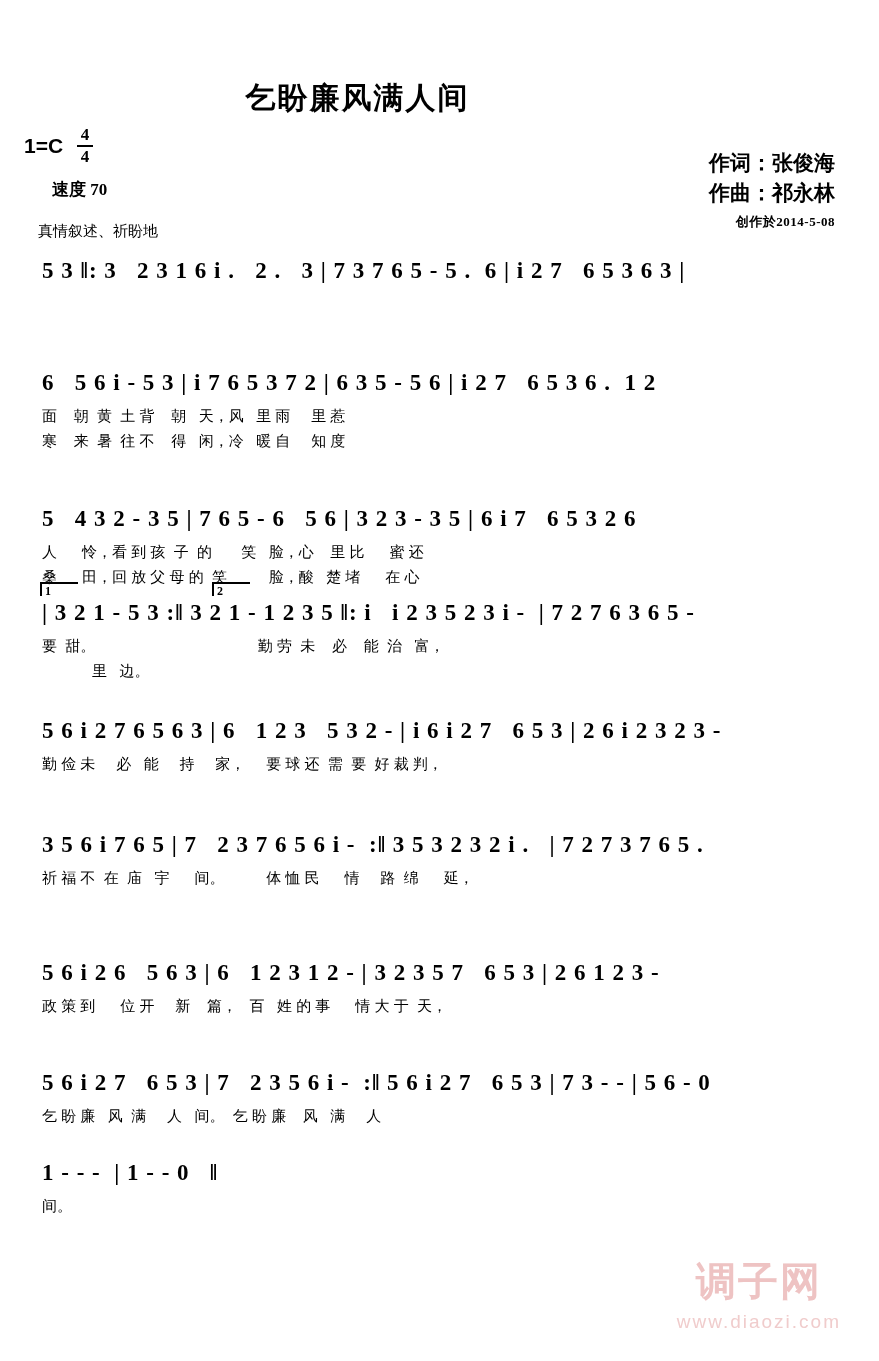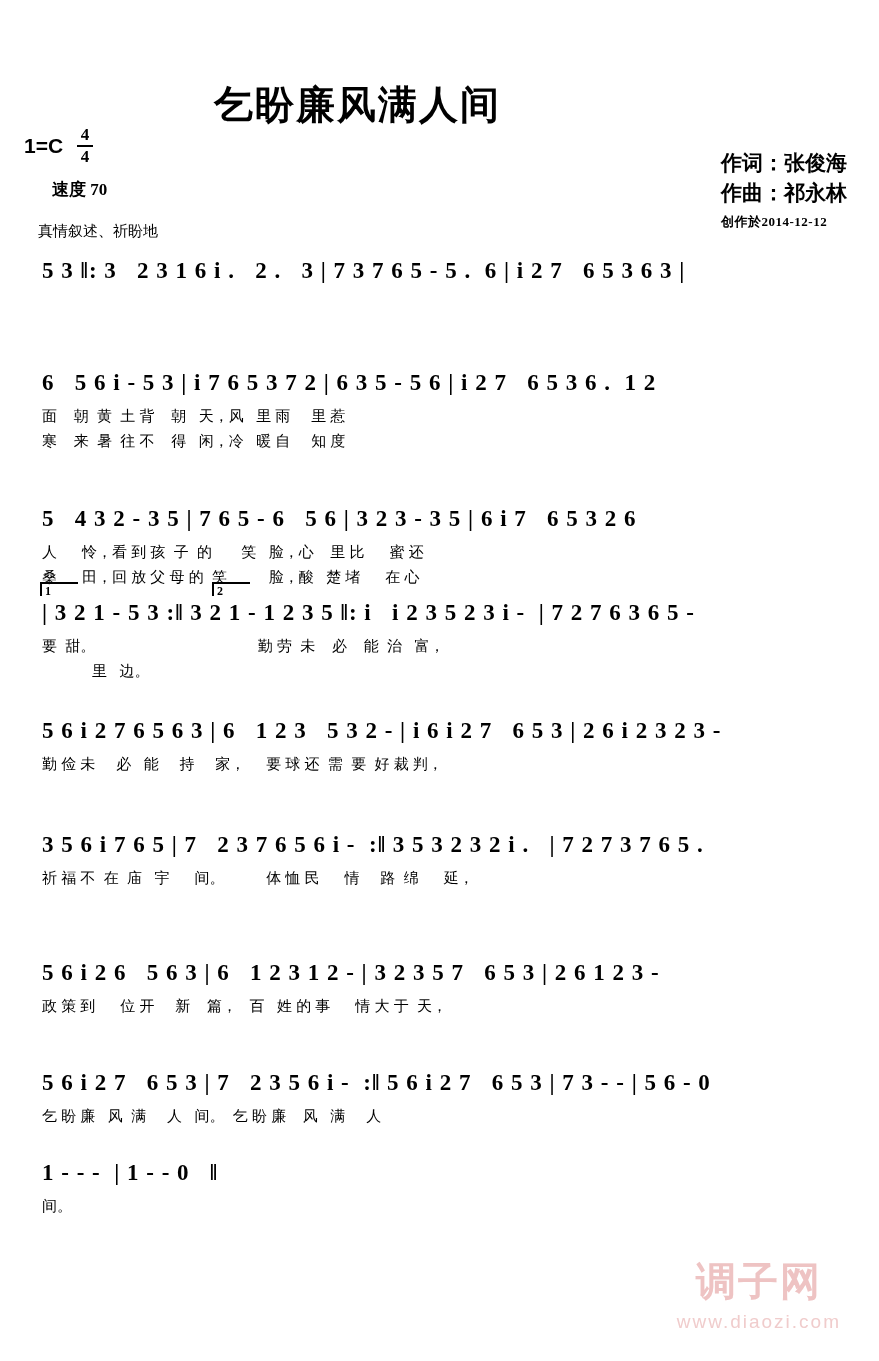--- a/index.html
+++ b/index.html
@@ -21,21 +21,21 @@
     inset: 0;
   }
 
   
   .title {
     position: absolute;
     top: 78px;
     left: 0;
     width: 715px;
     text-align: center;
-    font-size: 39px;
+    font-size: 30px;
     font-weight: bold;
     letter-spacing: 2px;
     font-family: "Liberation Serif", serif;
   }
 
   
   .keysig {
     position: absolute;
     top: 134px;
     left: 24px;
@@ -72,22 +72,22 @@
     top: 222px;
     left: 38px;
     font-size: 15px;
     font-weight: normal;
   }
 
   
   .credits {
     position: absolute;
     top: 148px;
-    right: 32px;
-    text-align: left;
+    right: 44px;
+    text-align: right;
     font-size: 21px;
     font-weight: bold;
     line-height: 1.45;
   }
   .credits .date {
     font-size: 13px;
     font-weight: bold;
     margin-top: 4px;
     letter-spacing: 0.5px;
   }
@@ -166,21 +166,21 @@
     <span class="bar"></span>
     <span>4</span>
   </div>
 
   <div class="tempo">速度 70</div>
   <div class="expression">真情叙述、祈盼地</div>
 
   <div class="credits">
     <div>作词：张俊海</div>
     <div>作曲：祁永林</div>
-    <div class="date">创作於2014-12-12</div>
+    <div class="date">创作於2014-5-08</div>
   </div>
 
   <div class="system" style="top:258px;">
     <div class="notes">5 3 ‖: 3   2 3 1 6 i .   2 .   3 | 7 3 7 6 5 - 5 .  6 | i 2 7   6 5 3 6 3 |</div>
   </div>
 
   <div class="system" style="top:370px;">
     <div class="notes">6   5 6 i - 5 3 | i 7 6 5 3 7 2 | 6 3 5 - 5 6 | i 2 7   6 5 3 6 .  1 2</div>
     <div class="lyrics">面    朝  黄  土 背    朝   天，风   里 雨     里 惹</div>
     <div class="lyrics second">寒    来  暑  往 不    得   闲，冷   暖 自     知 度</div>

